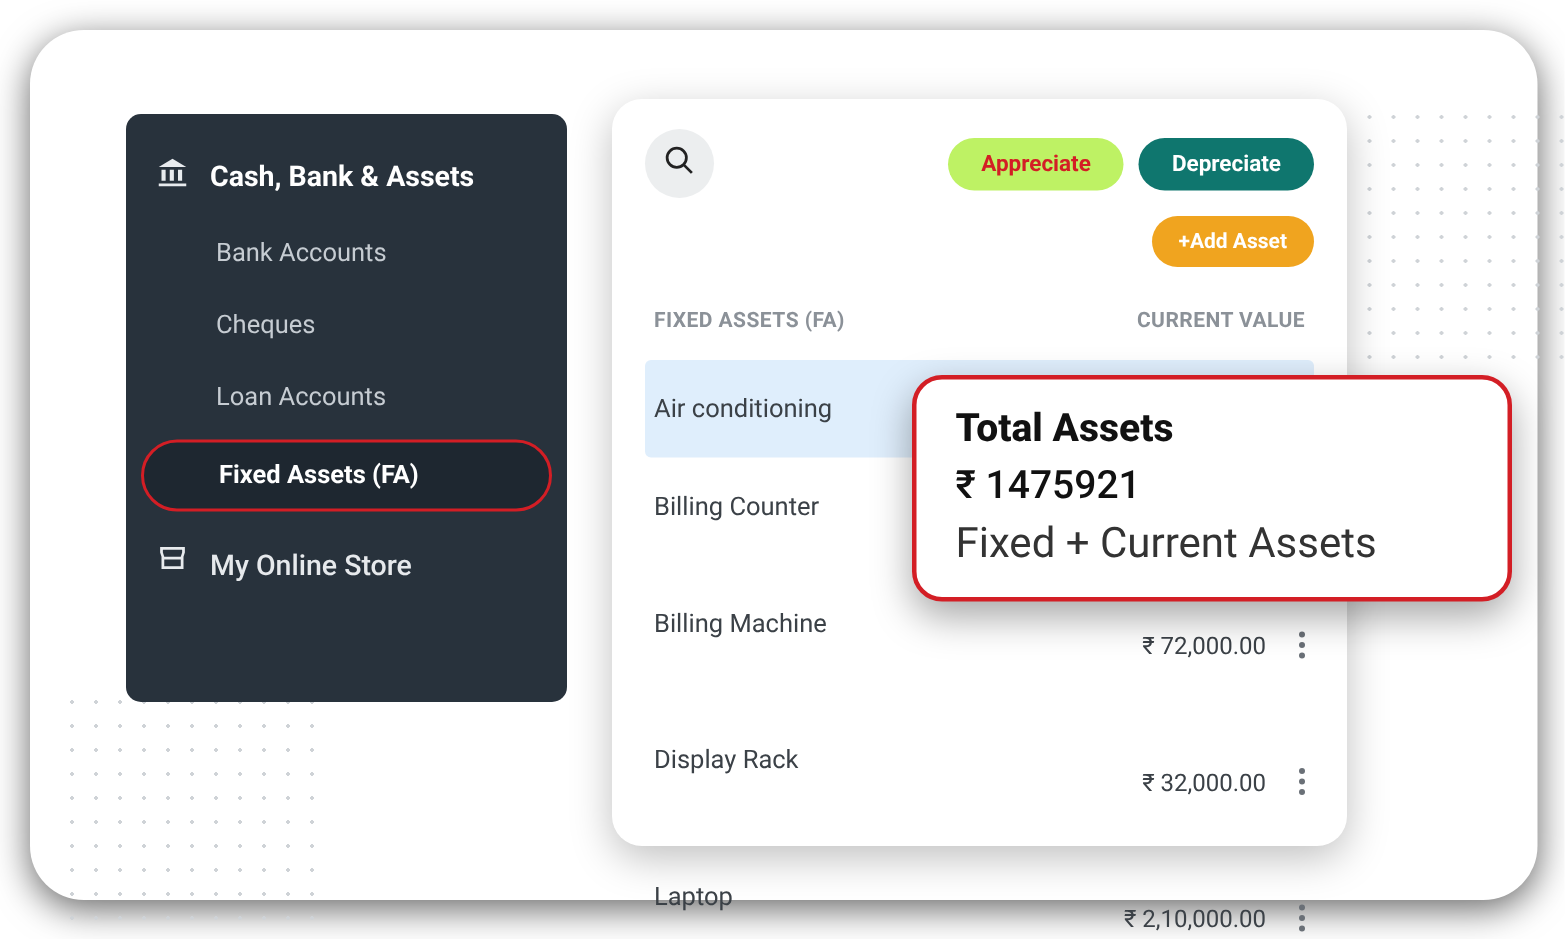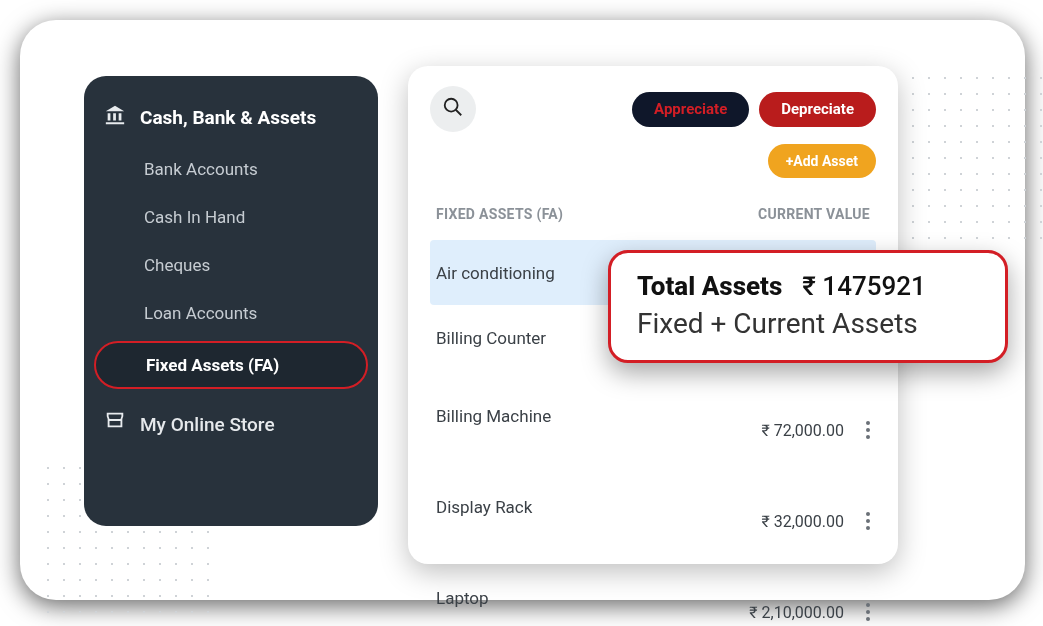--- a/index.html
+++ b/index.html
@@ -30,23 +30,23 @@
   }
   .dots.top-right { right: -60px; top: 50px; }
   .dots.bottom-left { left: 20px; bottom: -40px; }
 
   
   .sidebar {
     position: absolute;
     left: 64px;
     top: 56px;
     width: 294px;
-    height: 450px;
+    height: 392px;
     background: #28323c;
-    border-radius: 22px;
+    border-radius: 10px;
     padding-top: 14px;
     color: #fff;
   }
   .side-header, .side-header2 {
     display: flex;
     align-items: center;
     gap: 14px;
     padding: 14px 20px;
     font-size: 19px;
     font-weight: 700;
@@ -99,22 +99,22 @@
   .search-btn svg { width: 22px; height: 22px; stroke: #222; stroke-width: 2; fill: none; }
   .top-btns { display: flex; gap: 10px; align-items: center; }
   .pill {
     border-radius: 22px;
     padding: 10px 22px;
     font-size: 15px;
     font-weight: 700;
     cursor: pointer;
     line-height: 1;
   }
-  .appreciate { background: #0f172a; color: #d31e25; }
-  .depreciate { background: #b91c1c; color: #fff; }
+  .appreciate { background: #bef264; color: #d31e25; }
+  .depreciate { background: #0f766e; color: #fff; }
   .add-asset-row { display:flex; justify-content:flex-end; margin-top:12px; }
   .add-asset { background: #f0a41f; color: #fff; border-radius: 20px; padding: 9px 18px; font-size: 14px; font-weight: 700; cursor: pointer; }
 
   .table-head {
     display: flex;
     justify-content: space-between;
     margin-top: 28px;
     padding: 0 6px;
     font-size: 14px;
     font-weight: 700;
@@ -145,24 +145,25 @@
     background: #fff;
     border: 3px solid #d31e25;
     border-radius: 20px;
     box-shadow: 0 10px 26px rgba(0,0,0,0.35);
     padding: 18px 26px 20px;
     z-index: 10;
   }
   .callout-line1 {
     display: flex;
     align-items: baseline;
-    gap: 20px;
+    gap: 8px;
     font-size: 26px;
     color: #111;
     white-space: nowrap;
+    flex-direction: column;
   }
   .callout-line1 .label { font-weight: 800; }
   .callout-line1 .value { font-weight: 500; }
   .callout-line2 {
     margin-top: 6px;
     font-size: 28px;
     color: #333;
   }
 </style>
 </head>
@@ -177,23 +178,20 @@
       <span class="bank-icon">
         <svg viewBox="0 0 24 24">
             <path d="M12 2 2 8h20L12 2zm-8 8v8h3v-8H4zm6 0v8h3v-8h-3zm6 0v8h3v-8h-3zM2 20h20v2H2z"></path>
           </svg>
       </span>
       <span>Cash, Bank &amp; Assets</span>
     </div>
     <div id="sidebar-items">
         <div class="side-item">
           <span>Bank Accounts</span>
-        </div>
-        <div class="side-item">
-          <span>Cash In Hand</span>
         </div>
         <div class="side-item">
           <span>Cheques</span>
         </div>
         <div class="side-item">
           <span>Loan Accounts</span>
         </div>
         <div class="side-item active">
           <span>Fixed Assets (FA)</span>
         </div>

